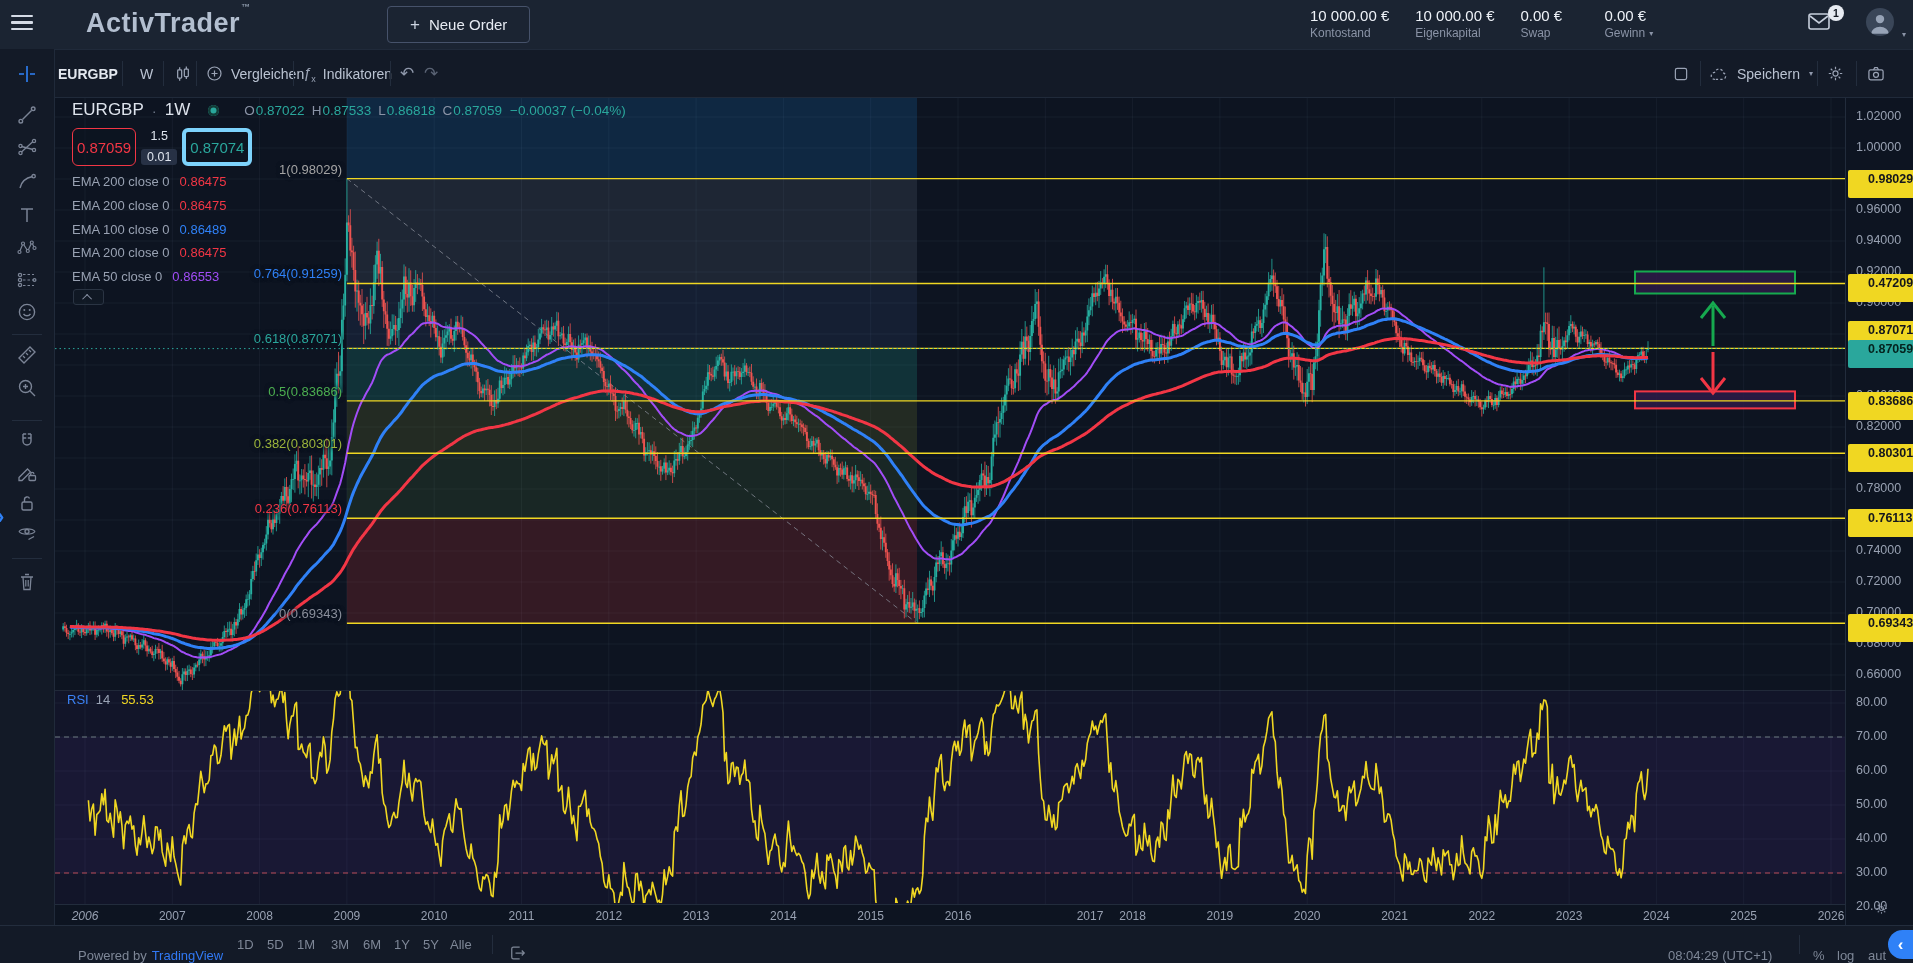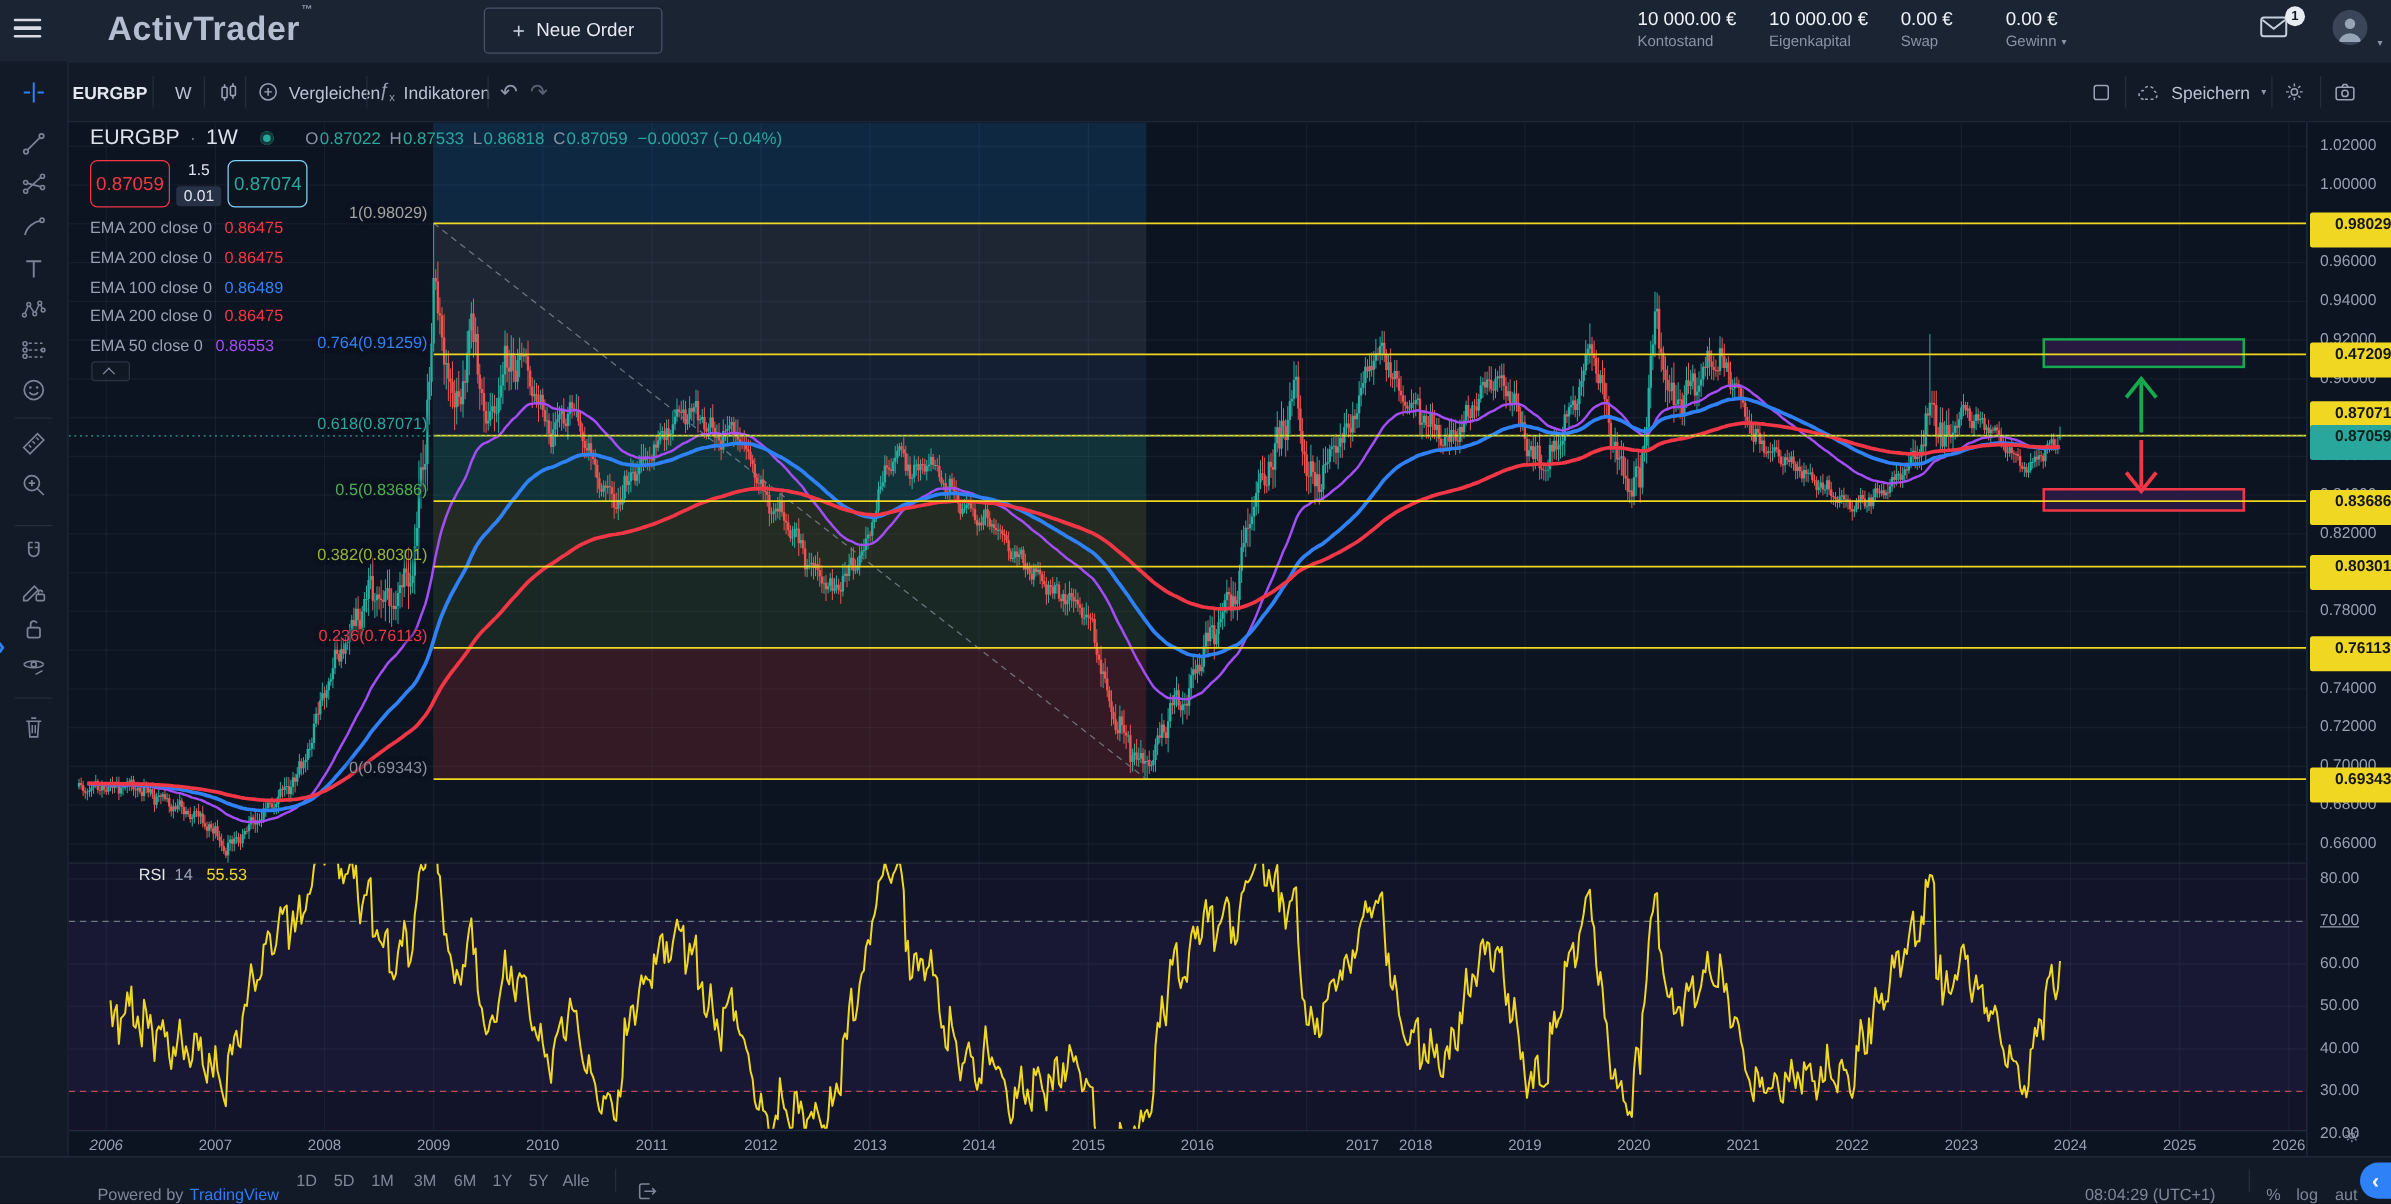--- a/index.html
+++ b/index.html
@@ -53,36 +53,36 @@
   .lg-int{font-size:17px;color:#dde3ec;}
   .data-dot{width:11px;height:11px;border-radius:50%;background:#2aa79c;box-shadow:inset 0 0 0 2.5px #123b37;margin:0 10px;}
   .ohlc{font-size:13.5px;}
   .okey{color:#8a93a6;margin-left:7px;}
   .oval{color:#2aa79c;margin-left:1px;}
   .ochange{color:#2aa79c;margin-left:8px;}
   .lg-row2{position:absolute;left:17px;top:30px;display:flex;align-items:stretch;gap:5px;height:38px;}
   .quote-box{width:62px;border-radius:6px;display:flex;align-items:center;justify-content:center;
       font-size:15px;cursor:pointer;background:rgba(13,20,33,.55);}
   .quote-bid{border:1px solid #f23645;color:#f23645;}
-  .quote-ask{border:1px solid #7dd3fc;color:#2aa79c;}
+  .quote-ask{border:4px solid #7dd3fc;color:#2aa79c;}
   .spreadcol{display:flex;flex-direction:column;justify-content:space-between;align-items:center;padding:1px 0;}
   .spread-top{font-size:12.5px;color:#dfe5ee;}
   .spread-bot{font-size:12.5px;color:#dfe5ee;background:#273145;border-radius:3px;padding:1px 6px;}
   .ema-rows{position:absolute;left:17px;top:72px;}
   .ema-row{height:23.7px;display:flex;align-items:center;font-size:13px;}
   .ema-name{color:#98a1b2;}
   .ema-val{margin-left:10px;}
   .collapse-btn{position:absolute;left:18px;top:191px;width:29px;height:14px;border:1px solid #2a3443;
       border-radius:3px;display:flex;align-items:center;justify-content:center;cursor:pointer;background:rgba(19,26,39,.6);}
   .chev-up{width:6px;height:6px;border-top:1.5px solid #8a93a6;border-left:1.5px solid #8a93a6;
       transform:rotate(45deg) translateY(2px);}
   .fib-lbl{position:absolute;left:0;width:287px;text-align:right;font-size:13px;height:15px;
       text-shadow:0 0 4px #0d1421,0 0 4px #0d1421;}
   .rsi-legend{position:absolute;left:12px;top:594px;font-size:13px;display:flex;gap:7px;align-items:center;}
-  .rsi-name{color:#e5e5e5;margin-left:44px;}.rsi-per{color:#9aa3b5;}
+  .rsi-name{color:#3b82f6;}.rsi-per{color:#9aa3b5;}
   .rsi-val{color:#f0d722;margin-left:4px;}
   
   .price-axis{position:absolute;left:1845px;top:98px;width:68px;height:827px;background:#0d1421;
       border-left:1px solid #222c3c;box-sizing:border-box;}
   .ptick{position:absolute;left:10px;font-size:12.5px;color:#98a1b2;}
   .pbadge{position:absolute;left:2px;width:58px;height:28px;background:#f0d722;color:#14161d;
       font-size:12.5px;line-height:18px;padding-left:20px;border-radius:2px;font-weight:600;}
   .pbadge.current{background:#2aa79c;color:#04231e;}
   .axis-gear{position:absolute;left:28px;top:803px;cursor:pointer;}
   
@@ -526,21 +526,21 @@
       <div class="ptick" style="top: 259px;">0.86000</div>
       <div class="ptick" style="top: 290px;">0.84000</div>
       <div class="ptick" style="top: 321px;">0.82000</div>
       <div class="ptick" style="top: 383px;">0.78000</div>
       <div class="ptick" style="top: 445px;">0.74000</div>
       <div class="ptick" style="top: 476px;">0.72000</div>
       <div class="ptick" style="top: 507px;">0.70000</div>
       <div class="ptick" style="top: 538px;">0.68000</div>
       <div class="ptick" style="top: 569px;">0.66000</div>
       <div class="ptick" style="top: 597px;">80.00</div>
-      <div class="ptick" style="top: 631px; text-decoration: underline;">70.00</div>
+      <div class="ptick" style="top: 631px;">70.00</div>
       <div class="ptick" style="top: 665px;">60.00</div>
       <div class="ptick" style="top: 699px;">50.00</div>
       <div class="ptick" style="top: 733px;">40.00</div>
       <div class="ptick" style="top: 767px;">30.00</div>
       <div class="ptick" style="top: 801px;">20.00</div>
       <div class="pbadge" style="top: 71.5505px;">0.98029</div>
       <div class="pbadge" style="top: 176.486px;">0.47209</div>
       <div class="pbadge" style="top: 222.585px;">0.87071</div>
       <div class="pbadge current" style="top: 241.585px;">0.87059</div>
       <div class="pbadge" style="top: 293.867px;">0.83686</div>

